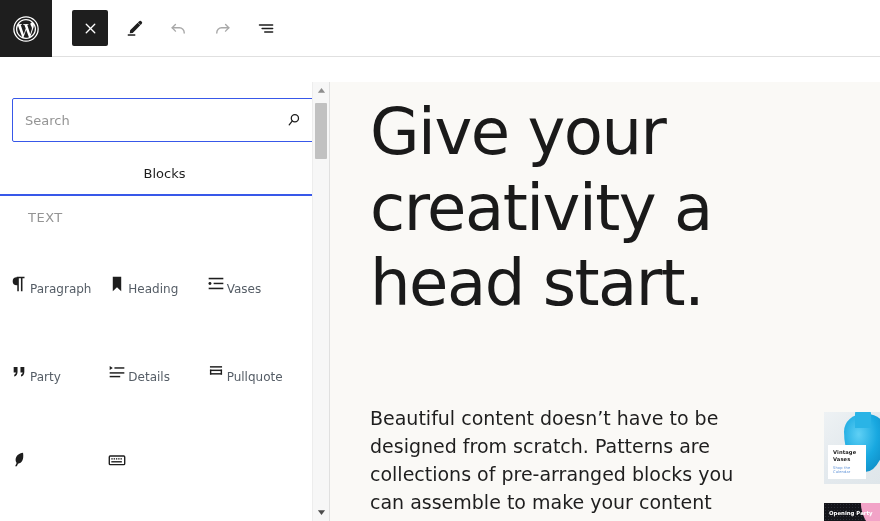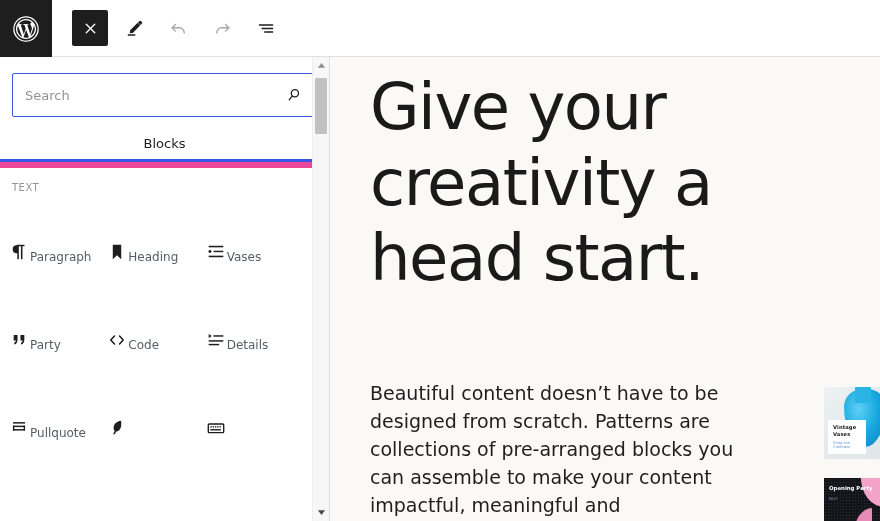--- a/index.html
+++ b/index.html
@@ -2,21 +2,21 @@
 <html><head>
 <meta charset="utf-8">
 <style>
   * { box-sizing: border-box; margin: 0; padding: 0; }
   html, body {
     width: 880px; height: 521px;
     font-family: "DejaVu Sans", "Liberation Sans", sans-serif;
     background: #ffffff;
     overflow: hidden;
   }
-  #app { position: relative; width: 880px; height: 521px; display: flex; flex-direction: column; }
+  #app { position: relative; width: 880px; height: 521px; display: flex; flex-direction: column; gap: 25px; }
 
   
   .topbar {
     height: 57px; min-height: 57px;
     background: #ffffff;
     border-bottom: 1px solid #e0e0e0;
     display: flex; align-items: stretch;
     position: relative; z-index: 30;
   }
   .wp-logo-btn {
@@ -69,21 +69,21 @@
   .search-input::placeholder { color: #949494; }
   .search-icon-box {
     position: absolute; right: 6px; top: 0; bottom: 0;
     width: 32px; display: flex; align-items: center; justify-content: center;
     cursor: pointer;
   }
 
   
   .tabs {
     display: flex; height: 44px; margin-top: 10px;
-    border-bottom: 7px solid #ec4899;
+    border-bottom: 1px solid #ec4899;
     position: relative;
     justify-content: center;
   }
   .tab {
     flex: 1 1 50%;
     display: flex; align-items: center; justify-content: center;
     font-size: 13px; color: #1e1e1e;
     cursor: pointer; position: relative;
     font-weight: 400;
   }
@@ -92,23 +92,24 @@
     height: 2.5px; background: #3858e9;
   }
 
   
   .block-scroll {
     flex: 1 1 auto; min-height: 0;
     overflow: hidden; position: relative;
     padding-right: 18px;
   }
   .cat-label {
-    font-size: 10px; letter-spacing: .5px;
+    font-size: 13px; letter-spacing: .5px;
     color: #949494; padding: 14px 8px 8px 12px;
     text-transform: uppercase;
+    margin-left: 16px;
   }
   .block-grid {
     display: grid;
     grid-template-columns: repeat(3, 1fr);
     padding: 0 8px;
   }
   .block-item {
     height: 88px;
     display: flex; flex-direction: row;
     align-items: center; justify-content: flex-start;
@@ -345,29 +346,20 @@
 
           <div class="block-item">
             <span class="block-icon">
               <svg width="22" height="22" viewBox="0 0 24 24" fill="#1e1e1e">
                 <path d="M6.2 6.6h4.2v5.3c0 2.6-1.3 4.2-3.6 5v-1.9c1.1-.5 1.7-1.3 1.8-2.4H6.2zM13.6 6.6h4.2v5.3c0 2.6-1.3 4.2-3.6 5v-1.9c1.1-.5 1.7-1.3 1.8-2.4h-2.4z"></path>
               </svg>
             </span>
             <span class="block-label">Party</span>
           </div>
 
-          <div class="block-item">
-            <span class="block-icon">
-              <svg width="22" height="22" viewBox="0 0 24 24" fill="none" stroke="#1e1e1e" stroke-width="1.7" stroke-linecap="round" stroke-linejoin="round">
-                <path d="M9.2 7.6 5.2 12l4 4.4"></path>
-                <path d="M14.8 7.6 18.8 12l-4 4.4"></path>
-              </svg>
-            </span>
-            <span class="block-label">Code</span>
-          </div>
 
           <div class="block-item">
             <span class="block-icon">
               <svg width="22" height="22" viewBox="0 0 24 24">
                 <path d="M4 5.4 7.4 7.6 4 9.8z" fill="#1e1e1e"></path>
                 <rect x="9.2" y="6.8" width="10.8" height="1.6" fill="#1e1e1e"></rect>
                 <rect x="4" y="12.2" width="16" height="1.6" fill="#1e1e1e"></rect>
                 <rect x="4" y="16.2" width="11.5" height="1.6" fill="#1e1e1e"></rect>
               </svg>
             </span>

